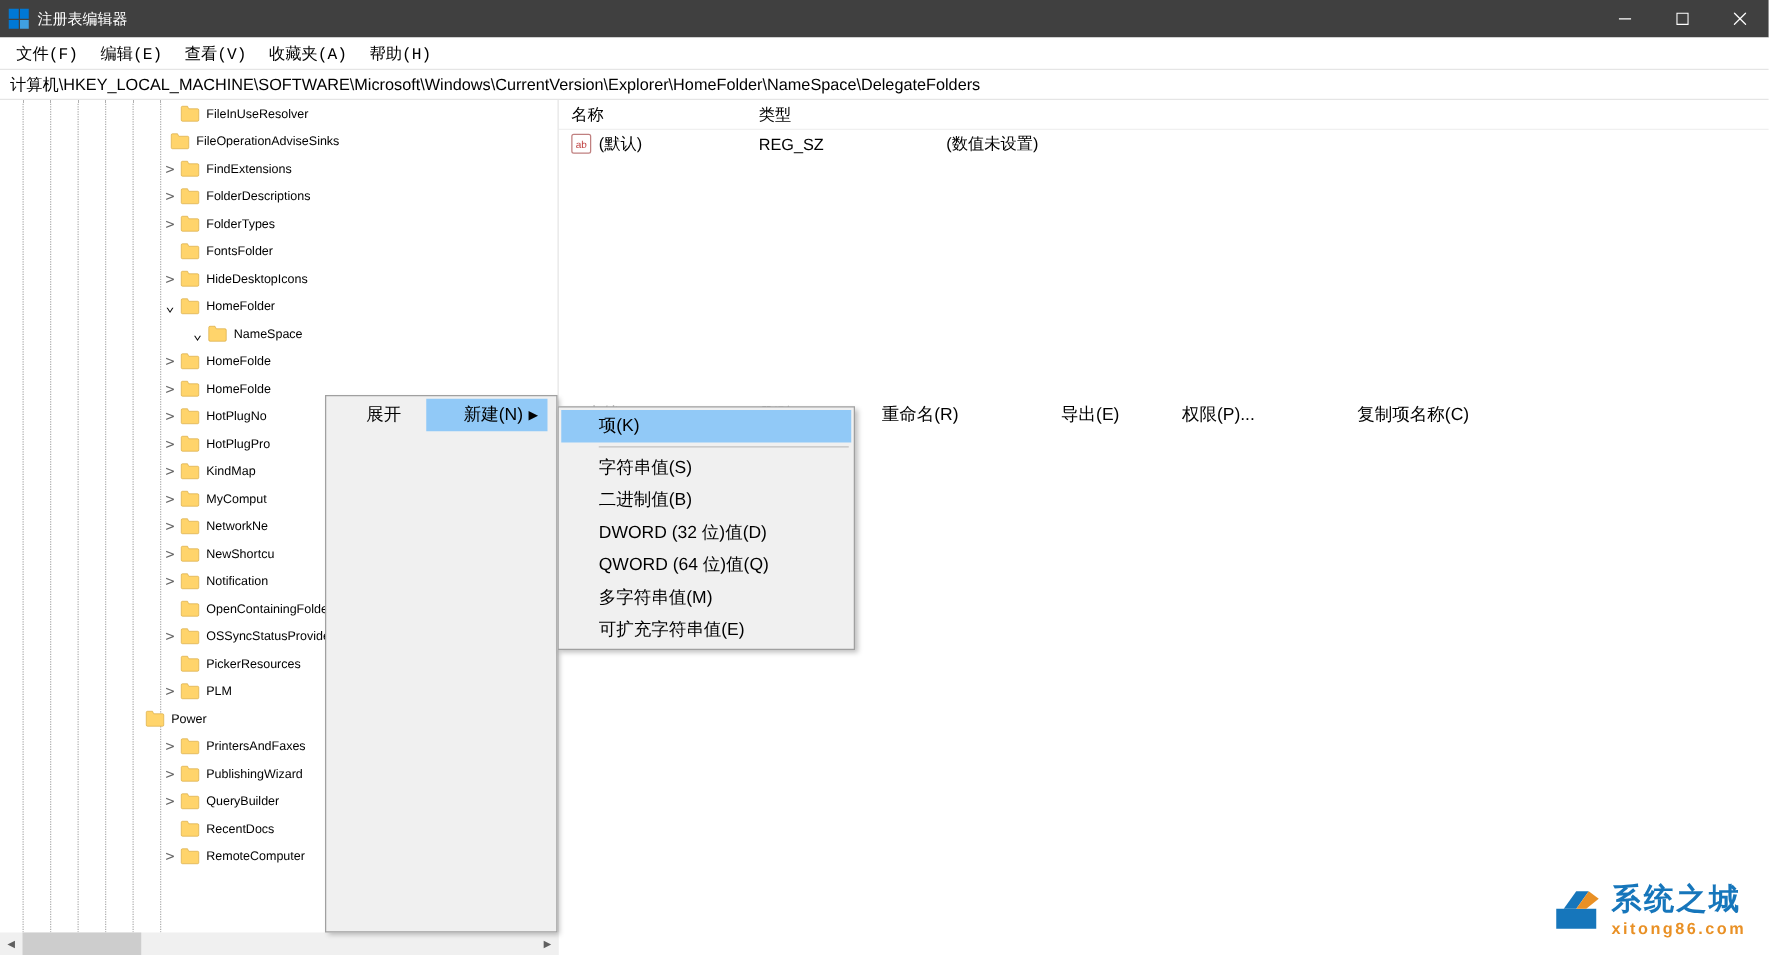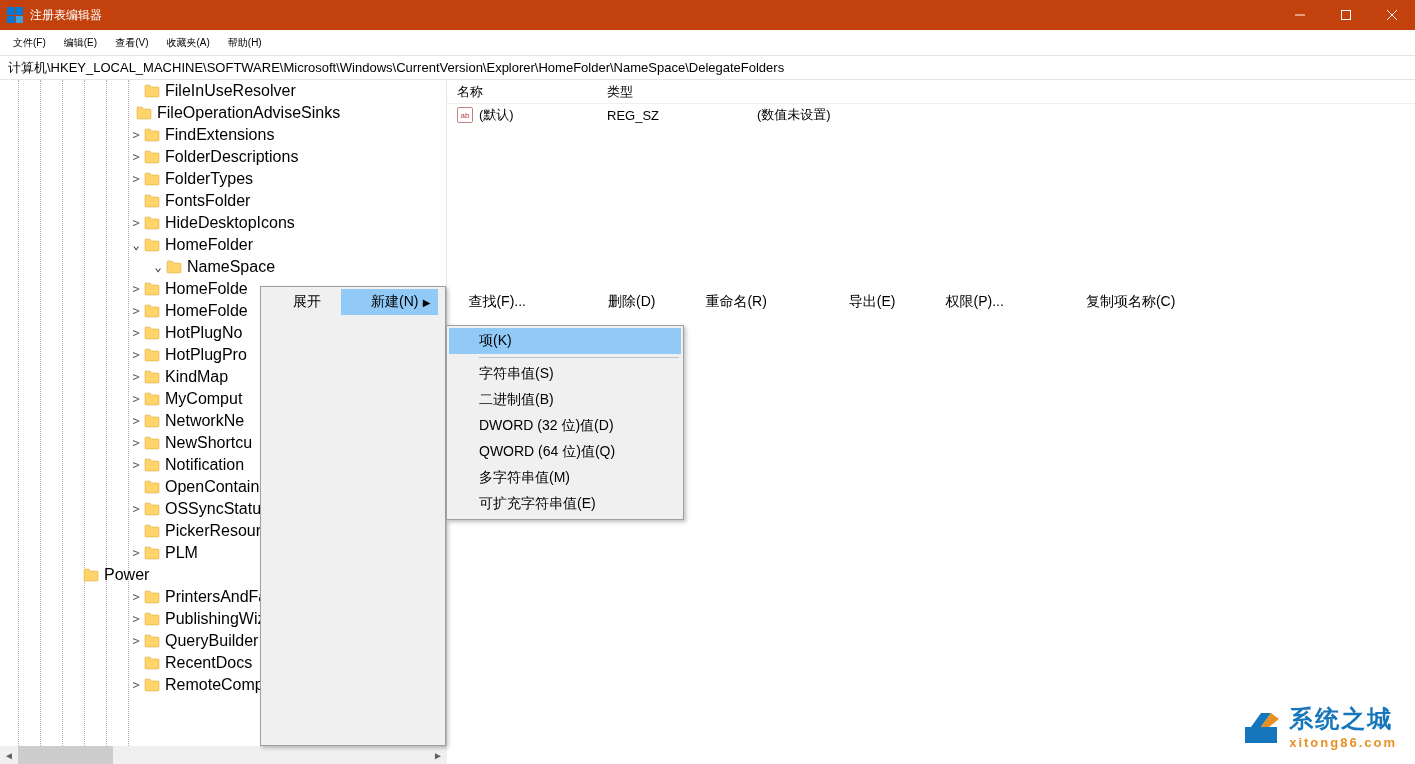--- a/index.html
+++ b/index.html
@@ -1,65 +1,65 @@
 <!DOCTYPE html>
 <html><head>
 <meta charset="utf-8">
 <style>
 * { margin:0; padding:0; box-sizing:border-box; font-family:"Microsoft YaHei","Segoe UI",sans-serif; font-size:13px; user-select:none; }
 body { width:1415px; height:764px; background:#fff; overflow:hidden; position:relative; }
 
 
-.titlebar { height:30px; background:#c2410c; color:#fff; display:flex; align-items:center; }
+.titlebar { height:30px; background:#404040; color:#fff; display:flex; align-items:center; }
 .app-icon { width:16px; height:16px; margin:0 7px; display:grid; grid-template-columns:1fr 1fr; grid-template-rows:1fr 1fr; gap:1px; }
 .app-icon span:nth-child(1){background:#0078d4;} .app-icon span:nth-child(2){background:#0078d4;}
 .app-icon span:nth-child(3){background:#0078d4;} .app-icon span:nth-child(4){background:#40a0e0;}
 .title { flex:1; font-size:12px; }
 .winbtns { display:flex; height:100%; }
 .winbtn { width:46px; display:flex; align-items:center; justify-content:center; color:#fff; }
 .winbtn svg { width:10px; height:10px; stroke:#fff; stroke-width:1; fill:none; }
 
 
 .menubar { height:26px; background:#fff; display:flex; align-items:center; padding-left:4px; border-bottom:1px solid #e5e5e5; }
-.menuitem { padding:0 9px; height:100%; display:flex; align-items:center; font-size:10px; }
+.menuitem { padding:0 9px; height:100%; display:flex; align-items:center; font-size:13px;font-family:Liberation Mono, monospace; }
 
 
 .addressbar { height:24px; border-bottom:1px solid #e5e5e5; padding:3px 8px; font-size:13px; white-space:nowrap; overflow:hidden; }
 
 
 .main { position:absolute; top:80px; bottom:18px; left:0; right:0; display:flex; }
 .treepane { width:447px; border-right:1px solid #e5e5e5; overflow:hidden; position:relative; }
 .listpane { flex:1; }
 
 
 .tree { position:absolute; top:0; left:0; right:0; }
 .tree-guides { position:absolute; top:0; bottom:0; left:0; pointer-events:none; }
 .tree-guides div { position:absolute; top:0; bottom:0; border-left:1px dotted #b0b0b0; }
 .treerow { height:22px; display:flex; align-items:center; white-space:nowrap; }
 .expander { width:16px; text-align:center; color:#666; font-size:12px; font-family:Consolas,monospace; }
 .folder-icon { width:16px; height:14px; margin-right:5px; flex-shrink:0; }
 .folder-icon svg { width:16px; height:14px; }
-.nodelabel { font-size:16px; }
+.nodelabel { font-size:10px; }
 .nodelabel.selected { background:#cde8ff; outline:1px dotted #666; padding:0 2px; }
 
 
 .listhead { height:24px; display:flex; align-items:center; border-bottom:1px solid #f0f0f0; }
 .listhead .col { padding:0 10px; font-size:13px; }
 .listrow { height:22px; display:flex; align-items:center; }
 .listrow .col { padding:0 10px; font-size:13px; display:flex; align-items:center; }
 .col.name { width:150px; } .col.type { width:150px; } .col.data { flex:1; }
 .ab-icon { width:16px; height:16px; margin-right:6px; background:#fff; border:1px solid #c08080; display:flex; align-items:center; justify-content:center; font-size:8px; color:#c04040; font-weight:normal; border-radius:2px; }
 
 
 .ctxmenu { position:absolute; background:#f0f0f0; border:1px solid #a0a0a0; box-shadow:2px 2px 4px rgba(0,0,0,0.25); padding:2px; }
 .ctxitem { height:26px; display:flex; align-items:center; padding-left:30px; padding-right:20px; font-size:14px; position:relative; white-space:nowrap; }
 .ctxitem.hl { background:#91c9f7; }
 .ctxitem .arrow { position:absolute; right:8px; font-size:10px; }
 .ctxsep { height:1px; background:#c0c0c0; margin:3px 2px 3px 30px; }
-.ctxmenu.main { left:260px; top:286px; width:186px; }
+.ctxmenu.main { left:260px; top:316px; width:186px; }
 .ctxmenu.sub { left:446px; top:325px; width:238px; }
 
 
 .hscroll { position:absolute; bottom:0; left:0; width:447px; height:18px; background:#f0f0f0; display:flex; align-items:center; }
 .hscroll .btn { width:18px; height:18px; display:flex; align-items:center; justify-content:center; color:#606060; font-size:10px; }
 .hscroll .track { flex:1; height:18px; position:relative; }
 .hscroll .thumb { position:absolute; left:0; width:95px; height:18px; background:#cdcdcd; }
 
 
 .watermark { position:absolute; right:18px; bottom:14px; display:flex; align-items:center; gap:8px; opacity:0.95; }
@@ -267,21 +267,21 @@
             </svg></div>
           <div class="nodelabel">PickerResources</div>
         </div>
         <div class="treerow" style="padding-left: 128px;">
           <div class="expander">&gt;</div>
           <div class="folder-icon"><svg viewBox="0 0 16 14">
               <path d="M1 3 L1 12 Q1 13 2 13 L14 13 Q15 13 15 12 L15 4 Q15 3 14 3 L7 3 L6 1 L2 1 Q1 1 1 2 Z" fill="#ffd46b" stroke="#d4a53a" stroke-width="0.5"></path>
             </svg></div>
           <div class="nodelabel">PLM</div>
         </div>
-        <div class="treerow" style="padding-left: 67px;">
+        <div class="treerow" style="padding-left: 100px;">
           <div class="expander"></div>
           <div class="folder-icon"><svg viewBox="0 0 16 14">
               <path d="M1 3 L1 12 Q1 13 2 13 L14 13 Q15 13 15 12 L15 4 Q15 3 14 3 L7 3 L6 1 L2 1 Q1 1 1 2 Z" fill="#ffd46b" stroke="#d4a53a" stroke-width="0.5"></path>
             </svg></div>
           <div class="nodelabel">Power</div>
         </div>
         <div class="treerow" style="padding-left: 128px;">
           <div class="expander">&gt;</div>
           <div class="folder-icon"><svg viewBox="0 0 16 14">
               <path d="M1 3 L1 12 Q1 13 2 13 L14 13 Q15 13 15 12 L15 4 Q15 3 14 3 L7 3 L6 1 L2 1 Q1 1 1 2 Z" fill="#ffd46b" stroke="#d4a53a" stroke-width="0.5"></path>

